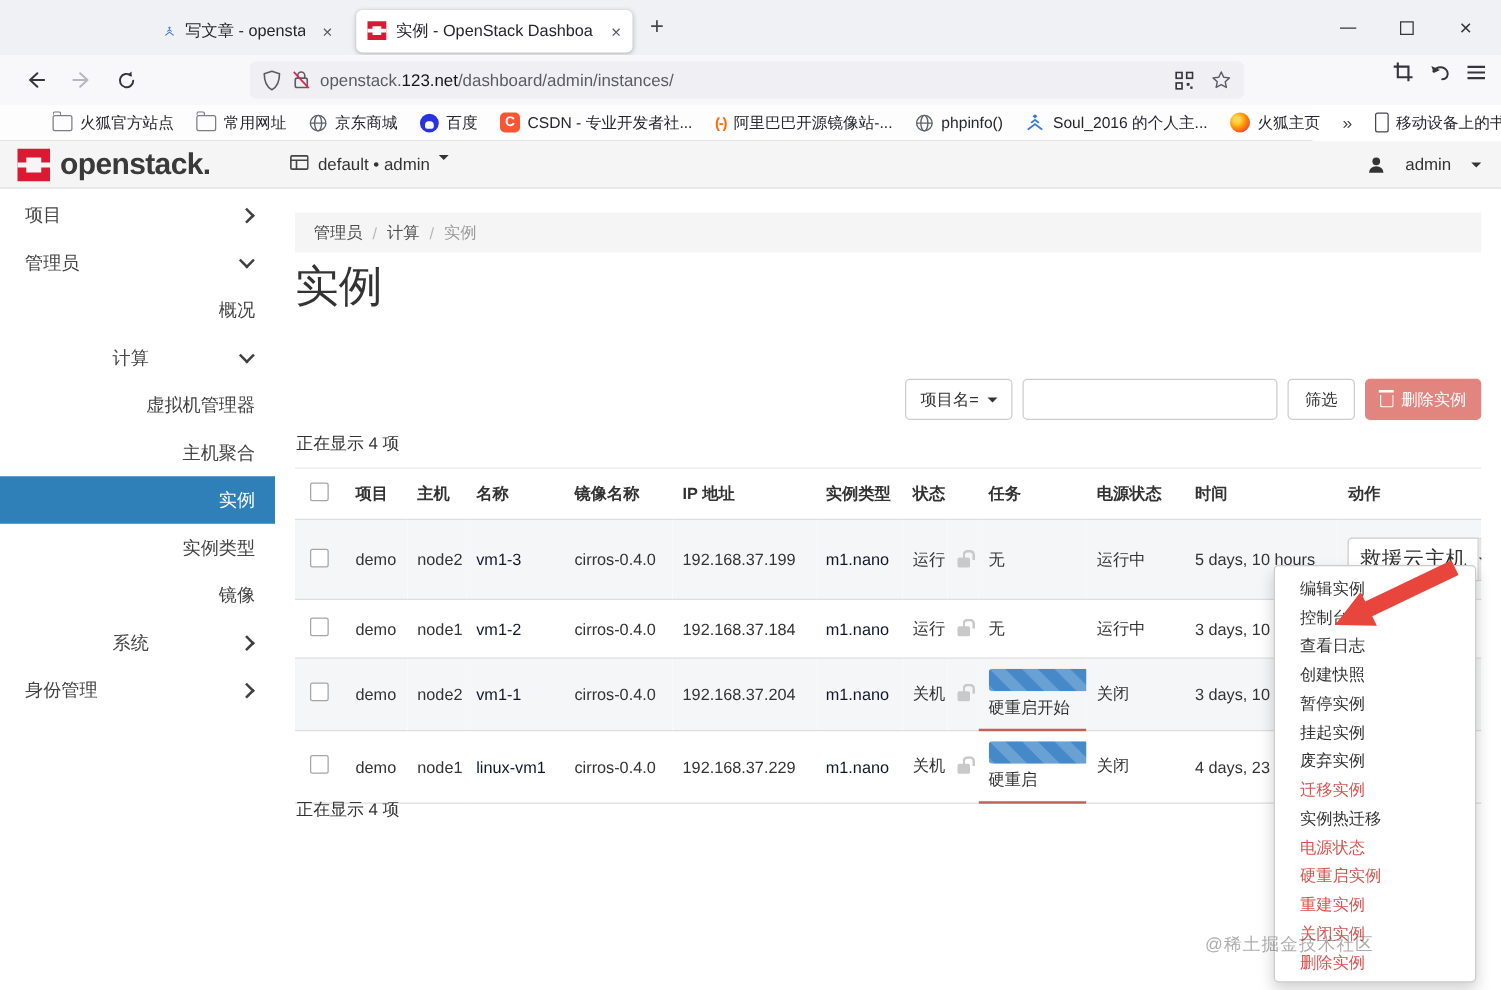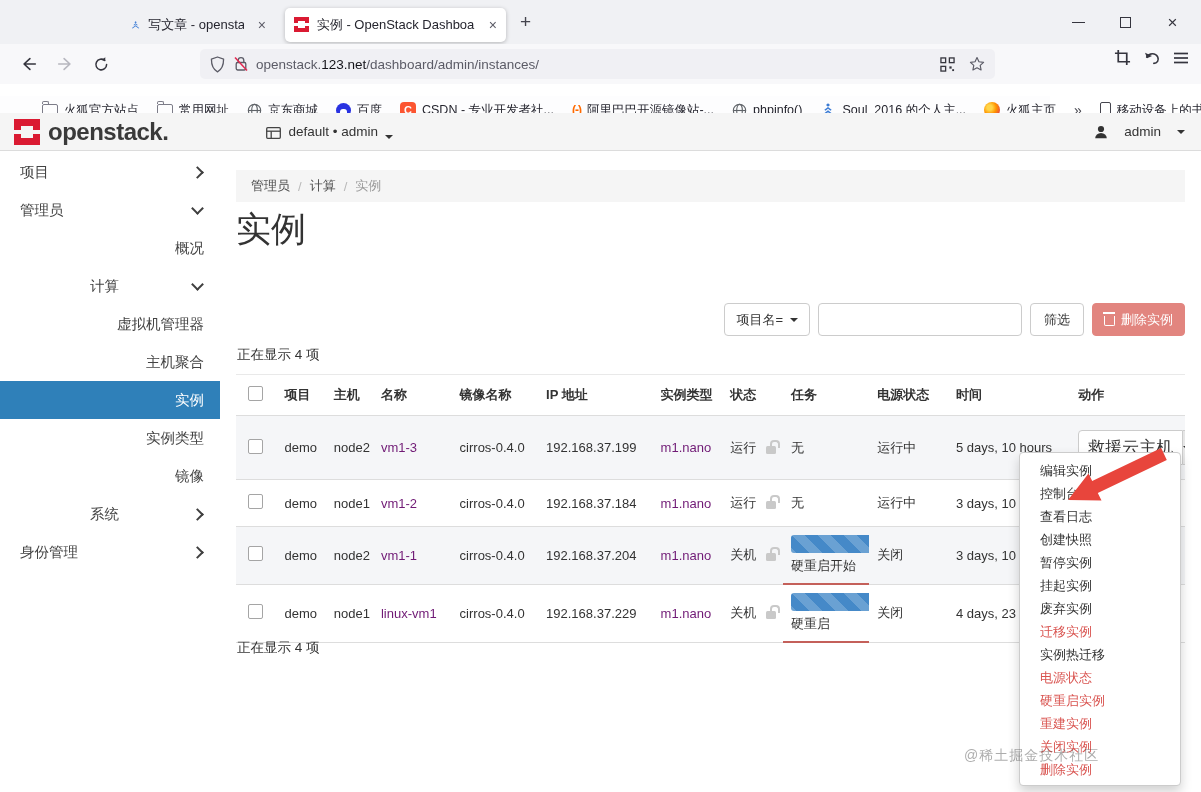--- a/index.html
+++ b/index.html
@@ -20,42 +20,42 @@
 
   .navbar{position:absolute;top:44px;left:0;width:1201px;height:40px;background:#f8f8fa;display:flex;align-items:center}
   .nav-ic{width:30px;height:30px;display:flex;align-items:center;justify-content:center;border-radius:4px;cursor:pointer}
   .urlbar{position:absolute;left:200px;top:5px;width:795px;height:30px;background:#f0f0f4;border-radius:5px;display:flex;align-items:center;padding:0 10px;box-sizing:border-box;cursor:text}
   .url-text{font-size:13.5px;margin-left:8px;white-space:nowrap}
   .url-text .dim{color:#5b5b66}
   .url-text .strong{color:#15141a}
   .url-spacer{flex:1}
   .right-icons{position:absolute;right:12px;top:5px;display:flex;align-items:center;gap:12px}
 
-  .bookmarksbar{position:absolute;top:96px;left:0;width:1050px;height:29px;background:#fdfdfe;border-bottom:1px solid #e2e2e7;display:flex;align-items:center;padding-left:34px;box-sizing:border-box}
+  .bookmarksbar{position:absolute;top:84px;left:0;width:1050px;height:29px;background:#fdfdfe;border-bottom:1px solid #e2e2e7;display:flex;align-items:center;padding-left:34px;box-sizing:border-box}
   .bm{display:flex;align-items:center;gap:6px;padding:3px 8px;border-radius:3px;font-size:12.5px;color:#25252e;white-space:nowrap;cursor:pointer}
   .bm-chev{margin-left:auto;color:#45454e;font-size:14px;padding:0 10px;cursor:pointer}
   .bm-last{margin-right:6px}
 
   
   .i-folder{width:14px;height:11px;border:1.4px solid #7c7c88;border-radius:2px;position:relative;display:inline-block}
   .i-folder::before{content:"";position:absolute;top:-3.4px;left:-1px;width:5px;height:2px;border:1.4px solid #7c7c88;border-bottom:none;border-radius:2px 2px 0 0}
   .i-phone{width:9px;height:14px;border:1.4px solid #45454e;border-radius:2px;display:inline-block}
   .i-csdn{width:16px;height:16px;border-radius:4px;background:#fc5531;color:#fff;font-size:11px;font-weight:bold;display:inline-flex;align-items:center;justify-content:center}
   .i-aliyun{color:#ff6a00;font-weight:bold;font-size:12px;letter-spacing:-1px}
   .i-baidu{width:15px;height:15px;border-radius:50%;background:#2932e1;position:relative;display:inline-block}
   .i-baidu::after{content:"";position:absolute;left:4px;top:6px;width:7px;height:6px;background:#fff;border-radius:3px 3px 2px 2px}
   .i-firefox{width:16px;height:16px;border-radius:50%;background:radial-gradient(circle at 35% 35%,#ffd54a 0 18%,#ff9500 45%,#e3364e 85%);display:inline-block}
 
   
   .os-header{position:absolute;top:113px;left:0;width:1201px;height:37px;background:#f5f5f5;border-bottom:1px solid #dcdcdc;display:flex;align-items:center}
   .os-logo{width:26px;height:26px;background:#da1a32;position:relative;margin-left:14px}
   .os-logo::before{content:"";position:absolute;inset:7px;background:#f5f5f5}
   .os-logo::after{content:"";position:absolute;left:0;right:0;top:11px;height:4px;background:#f5f5f5}
   .os-brand{font-size:24px;font-weight:bold;color:#3a3a3a;margin-left:8px;letter-spacing:-.5px}
-  .os-context{display:flex;align-items:flex-end;gap:7px;margin-left:98px;font-size:13.5px;color:#333;cursor:pointer}
+  .os-context{display:flex;align-items:flex-start;gap:7px;margin-left:64px;font-size:13.5px;color:#333;cursor:pointer}
   .os-user{margin-left:auto;margin-right:16px;display:flex;align-items:center;gap:16px;font-size:13.5px;color:#333;cursor:pointer}
   .caret{width:0;height:0;border-left:4px solid transparent;border-right:4px solid transparent;border-top:4px solid #333;display:inline-block}
 
   
   .stage{position:absolute;top:151px;left:0;width:1201px;height:641px;background:#fff}
 
   .sidebar{position:absolute;left:0;top:2px;width:220px}
   .side-item{height:38px;display:flex;align-items:center;font-size:14.5px;color:#434343;cursor:pointer}
   .side-item .lbl{white-space:nowrap}
   .lvl1{padding:0 18px 0 20px}
@@ -85,21 +85,21 @@
   .showing.bottom{top:488px}
 
   table.inst{position:absolute;left:236px;top:223px;width:949px;border-collapse:collapse;font-size:13px;color:#333;table-layout:fixed}
   table.inst th{font-weight:bold;text-align:left;padding:11px 8px;border-top:1px solid #e9e9e9;border-bottom:1px solid #ddd;white-space:nowrap}
   table.inst td{padding:14px 8px;border-bottom:1px solid #ddd;vertical-align:middle;white-space:nowrap;overflow:hidden}
   table.inst tr.tall td{padding-top:8px;padding-bottom:8px}
   tbody tr:nth-child(odd){background:#f5f6f8}
   .c-check{width:36px}.c-project{width:44px}.c-host{width:42px}.c-name{width:70px}
   .c-image{width:77px}.c-ip{width:102px}.c-flavor{width:62px}.c-status{width:32px}
   .c-lock{width:22px}.c-task{width:77px}.c-power{width:70px}.c-time{width:109px}.c-action{width:102px}
-  a.lnk{color:#701a75;text-decoration:none;cursor:pointer}
+  a.lnk{color:#0f172a;text-decoration:none;cursor:pointer}
   .checkbox{width:13px;height:13px;border:1px solid #a5a5a5;border-radius:2px;background:#fff;display:inline-block;cursor:pointer}
   .lock{display:inline-block;position:relative;width:10px;height:8px;background:#c9c9c9;border-radius:1.5px;margin-top:7px}
   .lock::before{content:"";position:absolute;left:4px;top:-6px;width:6px;height:6px;border:2px solid #c9c9c9;border-bottom:none;border-radius:4px 4px 0 0}
   .pbar{width:80px;height:18px;border-radius:3px;background-color:#4589c8;background-image:linear-gradient(45deg,rgba(255,255,255,.2) 25%,transparent 25%,transparent 50%,rgba(255,255,255,.2) 50%,rgba(255,255,255,.2) 75%,transparent 75%);background-size:26px 26px;margin-bottom:4px}
   td.task-underline{border-bottom:2px solid #c4605a !important}
   .btn-group{display:flex}
   .btn-main{border:1px solid #ccc;background:#fff;border-radius:4px 0 0 4px;padding:5px 9px;font-size:17px;color:#333;white-space:nowrap;cursor:pointer}
   .btn-toggle{width:22px;border:1px solid #ccc;border-left:none;border-radius:0 4px 4px 0;background:#e6e6e6;display:flex;align-items:center;justify-content:center;cursor:pointer}
 
   .dropdown{position:absolute;left:1019px;top:301px;width:162px;height:334px;background:#fff;border:1px solid #ccc;border-radius:4px;box-shadow:0 6px 12px rgba(0,0,0,.18);padding:6px 0;box-sizing:border-box;z-index:5}

